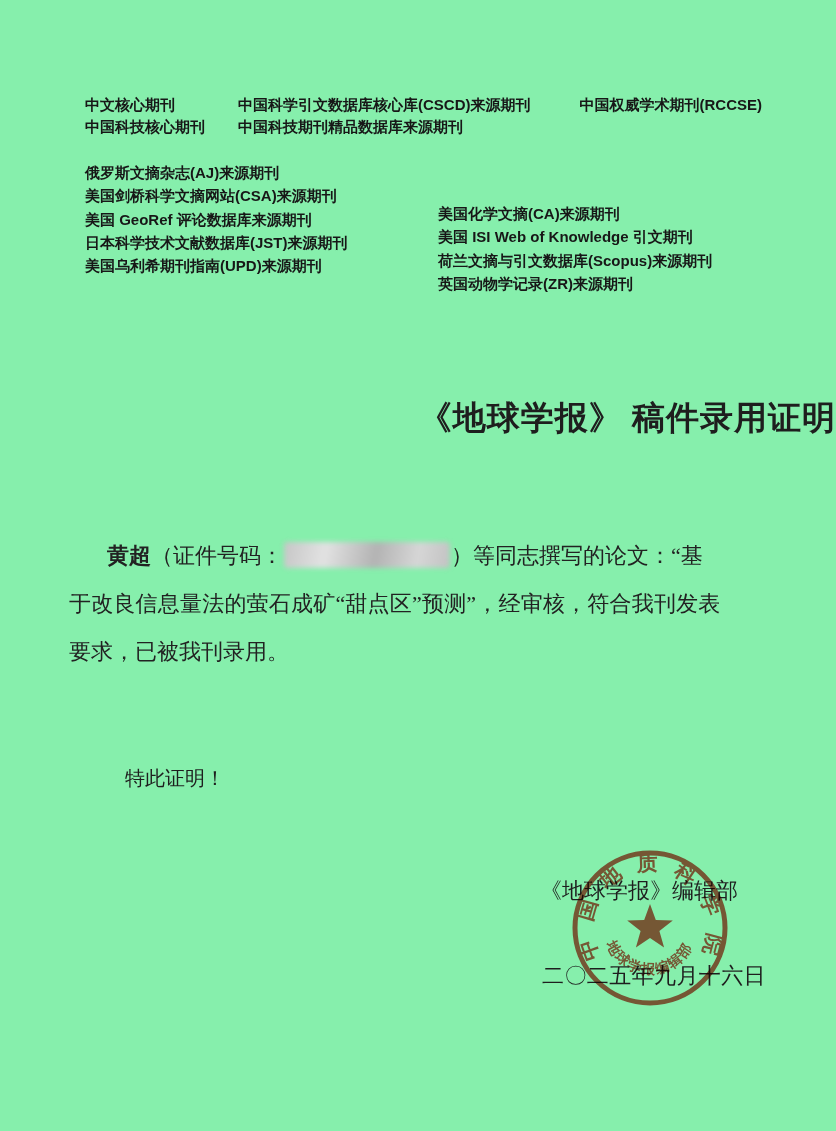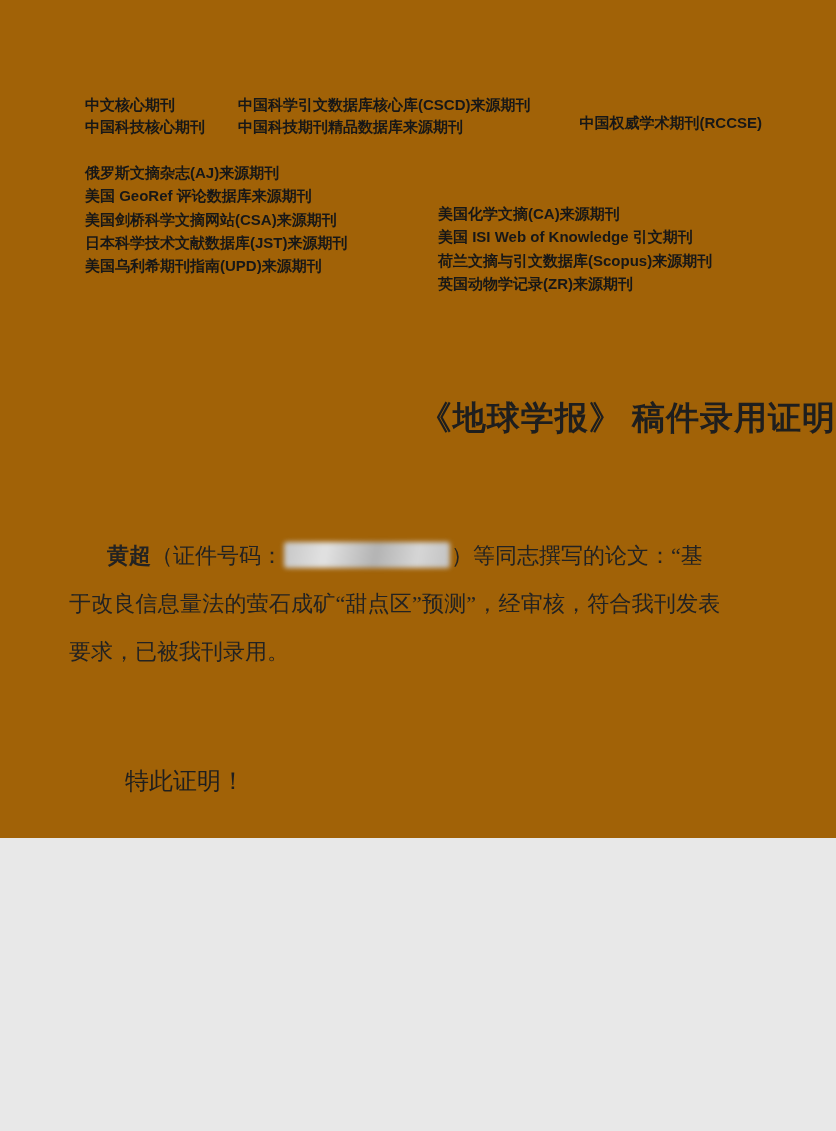--- a/index.html
+++ b/index.html
@@ -1,38 +1,38 @@
 <!DOCTYPE html>
 <html><head>
 <meta charset="utf-8">
 <style>
   html,body{margin:0;padding:0;background:#e8e8e8;}
   .page{
     position:relative;
-    width:836px;height:838px;
+    width:836px;height:1131px;
     margin:0 auto;
-    background:#a16207;
+    background:#86efac;
     overflow:hidden;
     font-family:"Liberation Serif","DejaVu Serif",serif;
     color:#1e1e1e;
   }
 
   
   .idx{
     position:absolute;
     font-family:"Liberation Sans","DejaVu Sans",sans-serif;
     font-weight:700;
     font-size:15px;
     color:#171717;
   }
   .idx1{top:96px;left:85px;right:74px;}
   .idx1-row{position:relative;height:22px;}
   .idx1-row .c1{position:absolute;left:0;top:0;white-space:nowrap;}
   .idx1-row .c2{position:absolute;left:153px;top:0;white-space:nowrap;}
-  .idx1-row .c3{position:absolute;right:0;top:0;white-space:nowrap;margin-top:18px;}
+  .idx1-row .c3{position:absolute;right:0;top:0;white-space:nowrap;}
 
   .idx2{top:161px;left:85px;width:690px;}
   .idx2 .colL{position:absolute;left:0;top:0;}
   .idx2 .colR{position:absolute;left:353px;top:0;margin-top:41px;}
   .idx2 .line{height:23.3px;line-height:23.3px;white-space:nowrap;}
 
   
   .doc-title{
     position:absolute;
     top:396px;left:0;width:836px;
@@ -61,21 +61,21 @@
     width:166px;height:26px;
     margin:0 1px;
     vertical-align:-5px;
     border-radius:3px;
     background:linear-gradient(100deg,#c6c6c6 0%,#e2e2e2 25%,#b3b3b3 55%,#d6d6d6 80%,#c2c2c2 100%);
     filter:blur(2.5px);
   }
   .closing{
     position:absolute;
     top:765px;left:125px;
-    font-size:24px;
+    font-size:20px;
     white-space:nowrap;
   }
 
   
   .signature{
     position:absolute;
     top:876px;left:540px;
     font-size:22px;
     white-space:nowrap;
   }
@@ -110,22 +110,22 @@
     </div>
     <div class="idx1-row">
       <span class="c1">中国科技核心期刊</span>
       <span class="c2">中国科技期刊精品数据库来源期刊</span>
     </div>
   </div>
 
   <div class="idx idx2">
     <div class="colL">
       <div class="line">俄罗斯文摘杂志(AJ)来源期刊</div>
+      <div class="line">美国剑桥科学文摘网站(CSA)来源期刊</div>
       <div class="line">美国 GeoRef 评论数据库来源期刊</div>
-      <div class="line">美国剑桥科学文摘网站(CSA)来源期刊</div>
       <div class="line">日本科学技术文献数据库(JST)来源期刊</div>
       <div class="line">美国乌利希期刊指南(UPD)来源期刊</div>
     </div>
     <div class="colR">
       <div class="line">美国化学文摘(CA)来源期刊</div>
       <div class="line">美国 ISI Web of Knowledge 引文期刊</div>
       <div class="line">荷兰文摘与引文数据库(Scopus)来源期刊</div>
       <div class="line">英国动物学记录(ZR)来源期刊</div>
     </div>
   </div>

